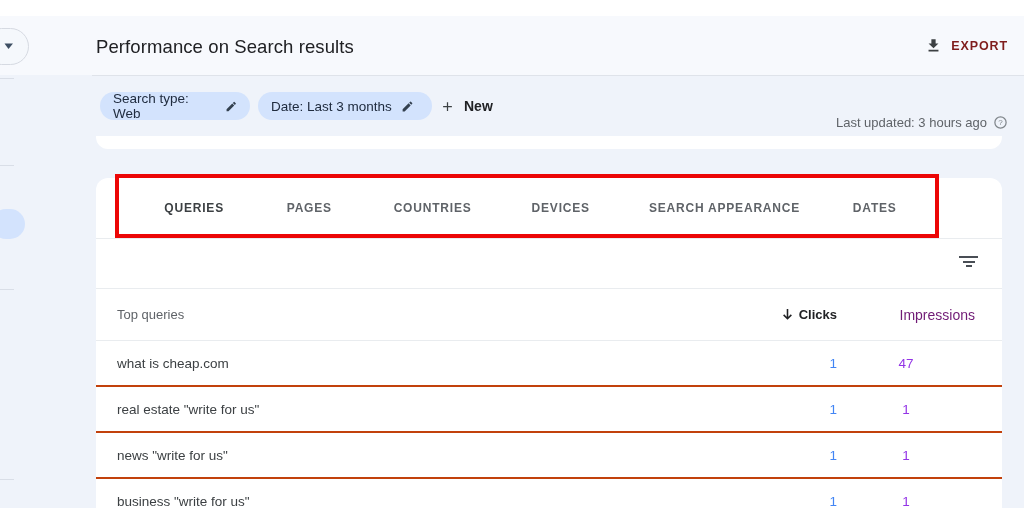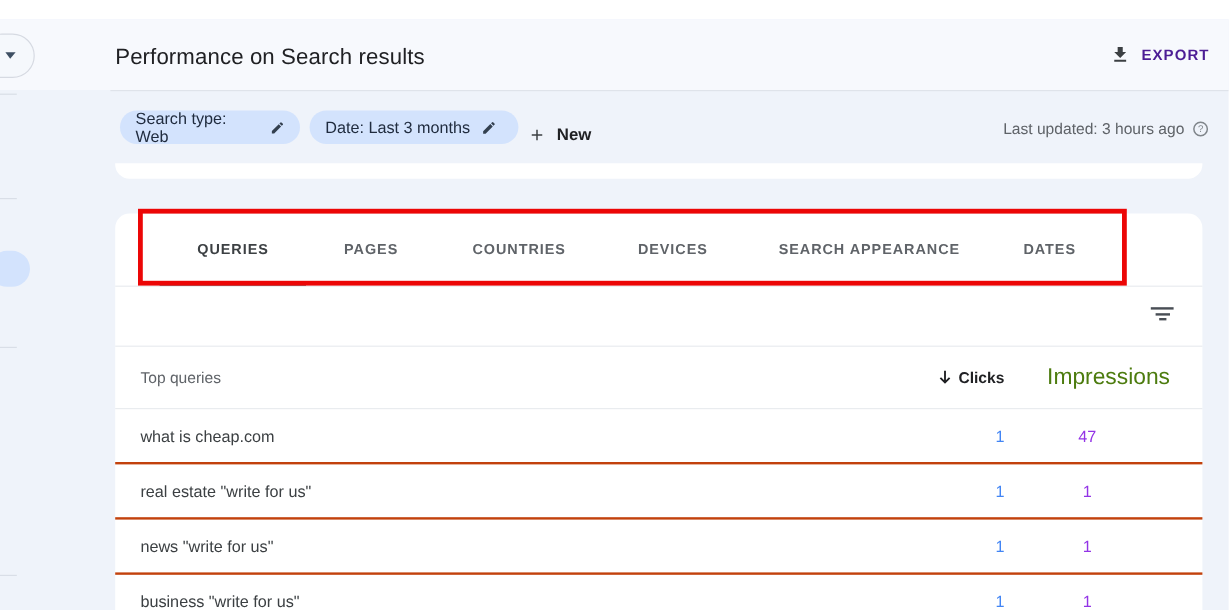--- a/index.html
+++ b/index.html
@@ -7,30 +7,30 @@
   #screen{position:relative;width:1024px;height:508px;background:#eff3fa;overflow:hidden;margin-top:16px;}
 
   
   .topbar{position:absolute;left:0;top:0;width:1024px;height:59px;background:#f7f9fd;}
   .topbar-divider{position:absolute;left:92px;top:59px;width:932px;height:1px;background:#dfe3ea;}
   .page-title{position:absolute;left:96px;top:20px;font-size:18.5px;color:#202124;letter-spacing:.1px;}
   .back-pill{position:absolute;left:-17px;top:12px;width:46px;height:37px;border:1px solid #d6dae2;border-radius:19px;background:#f5f8fc;box-sizing:border-box;}
   .back-pill svg{position:absolute;left:20px;top:14px;}
 
   .export-btn{position:absolute;top:21px;right:16px;display:flex;align-items:center;gap:9px;cursor:pointer;}
-  .export-btn .label{font-size:12.5px;font-weight:bold;letter-spacing:.9px;color:#4c1d95;}
+  .export-btn .label{font-size:12.5px;font-weight:bold;letter-spacing:.9px;color:#7f1d1d;}
 
   
   .chip{position:absolute;top:76px;height:28px;border-radius:14px;background:#d3e3fd;display:flex;align-items:center;gap:9px;padding:0 13px;box-sizing:border-box;}
   .chip .chip-label{font-size:13.5px;color:#202c3f;}
   .chip-search{left:100px;width:150px;}
   .chip-date{left:258px;width:174px;}
-  .new-btn{position:absolute;left:440px;top:76px;height:28px;display:flex;align-items:flex-end;gap:9px;cursor:pointer;}
+  .new-btn{position:absolute;left:440px;top:76px;height:28px;display:flex;align-items:center;gap:9px;cursor:pointer;}
   .new-btn .label{font-size:14px;font-weight:bold;color:#202124;}
-  .last-updated{position:absolute;top:84px;right:16px;display:flex;align-items:center;gap:6px;}
+  .last-updated{position:absolute;top:99px;right:16px;display:flex;align-items:center;gap:6px;}
   .last-updated .txt{font-size:13px;color:#5f6368;}
 
   
   .side-stub{position:absolute;left:0;width:14px;height:1px;background:#d9dee7;}
   .side-pill{position:absolute;left:-9px;top:193px;width:34px;height:30px;border-radius:16px;background:#d3e3fd;}
 
   
   .chart-card-bottom{position:absolute;left:96px;top:120px;width:906px;height:13px;background:#ffffff;border-radius:0 0 12px 12px;}
   .table-card{position:absolute;left:96px;top:162px;width:906px;height:346px;background:#ffffff;border-radius:12px 12px 0 0;}
 
@@ -48,21 +48,21 @@
   .filter-icon .b1{width:19px;}
   .filter-icon .b2{width:12px;}
   .filter-icon .b3{width:6px;}
 
   
   .thead{display:flex;align-items:center;height:51px;border-bottom:1px solid #e9ecef;padding:0 27px 0 21px;}
   .thead .qcol{flex:1;font-size:13px;color:#5f6368;}
   .ccol{width:100px;text-align:right;}
   .icol{width:138px;text-align:right;}
   .thead .ccol{font-size:13px;color:#202124;font-weight:bold;display:flex;justify-content:flex-end;align-items:center;gap:6px;}
-  .thead .icol{font-size:19px;color:#4d7c0f;}
+  .thead .icol{font-size:14px;color:#701a75;}
   .trow{display:flex;align-items:center;height:44px;border-bottom:2px solid #c2410c;padding:0 27px 0 21px;}
   .trow .qcol{flex:1;font-size:13.5px;color:#3c4043;}
   .trow .ccol{font-size:13.5px;color:#4285f4;}
   .trow .icol{font-size:13.5px;color:#9334e6;text-align:center;}
 
   
   .annotation{position:absolute;left:115px;top:158px;width:824px;height:64px;border:4px solid #ec0606;box-sizing:border-box;z-index:60;pointer-events:none;}
 </style>
 </head>
 <body>

